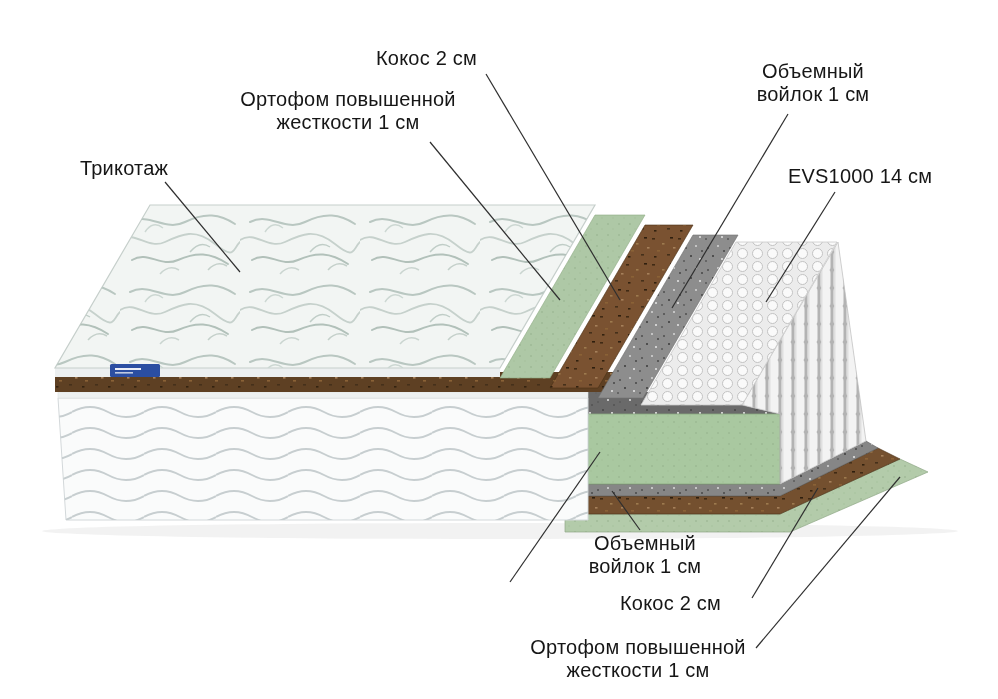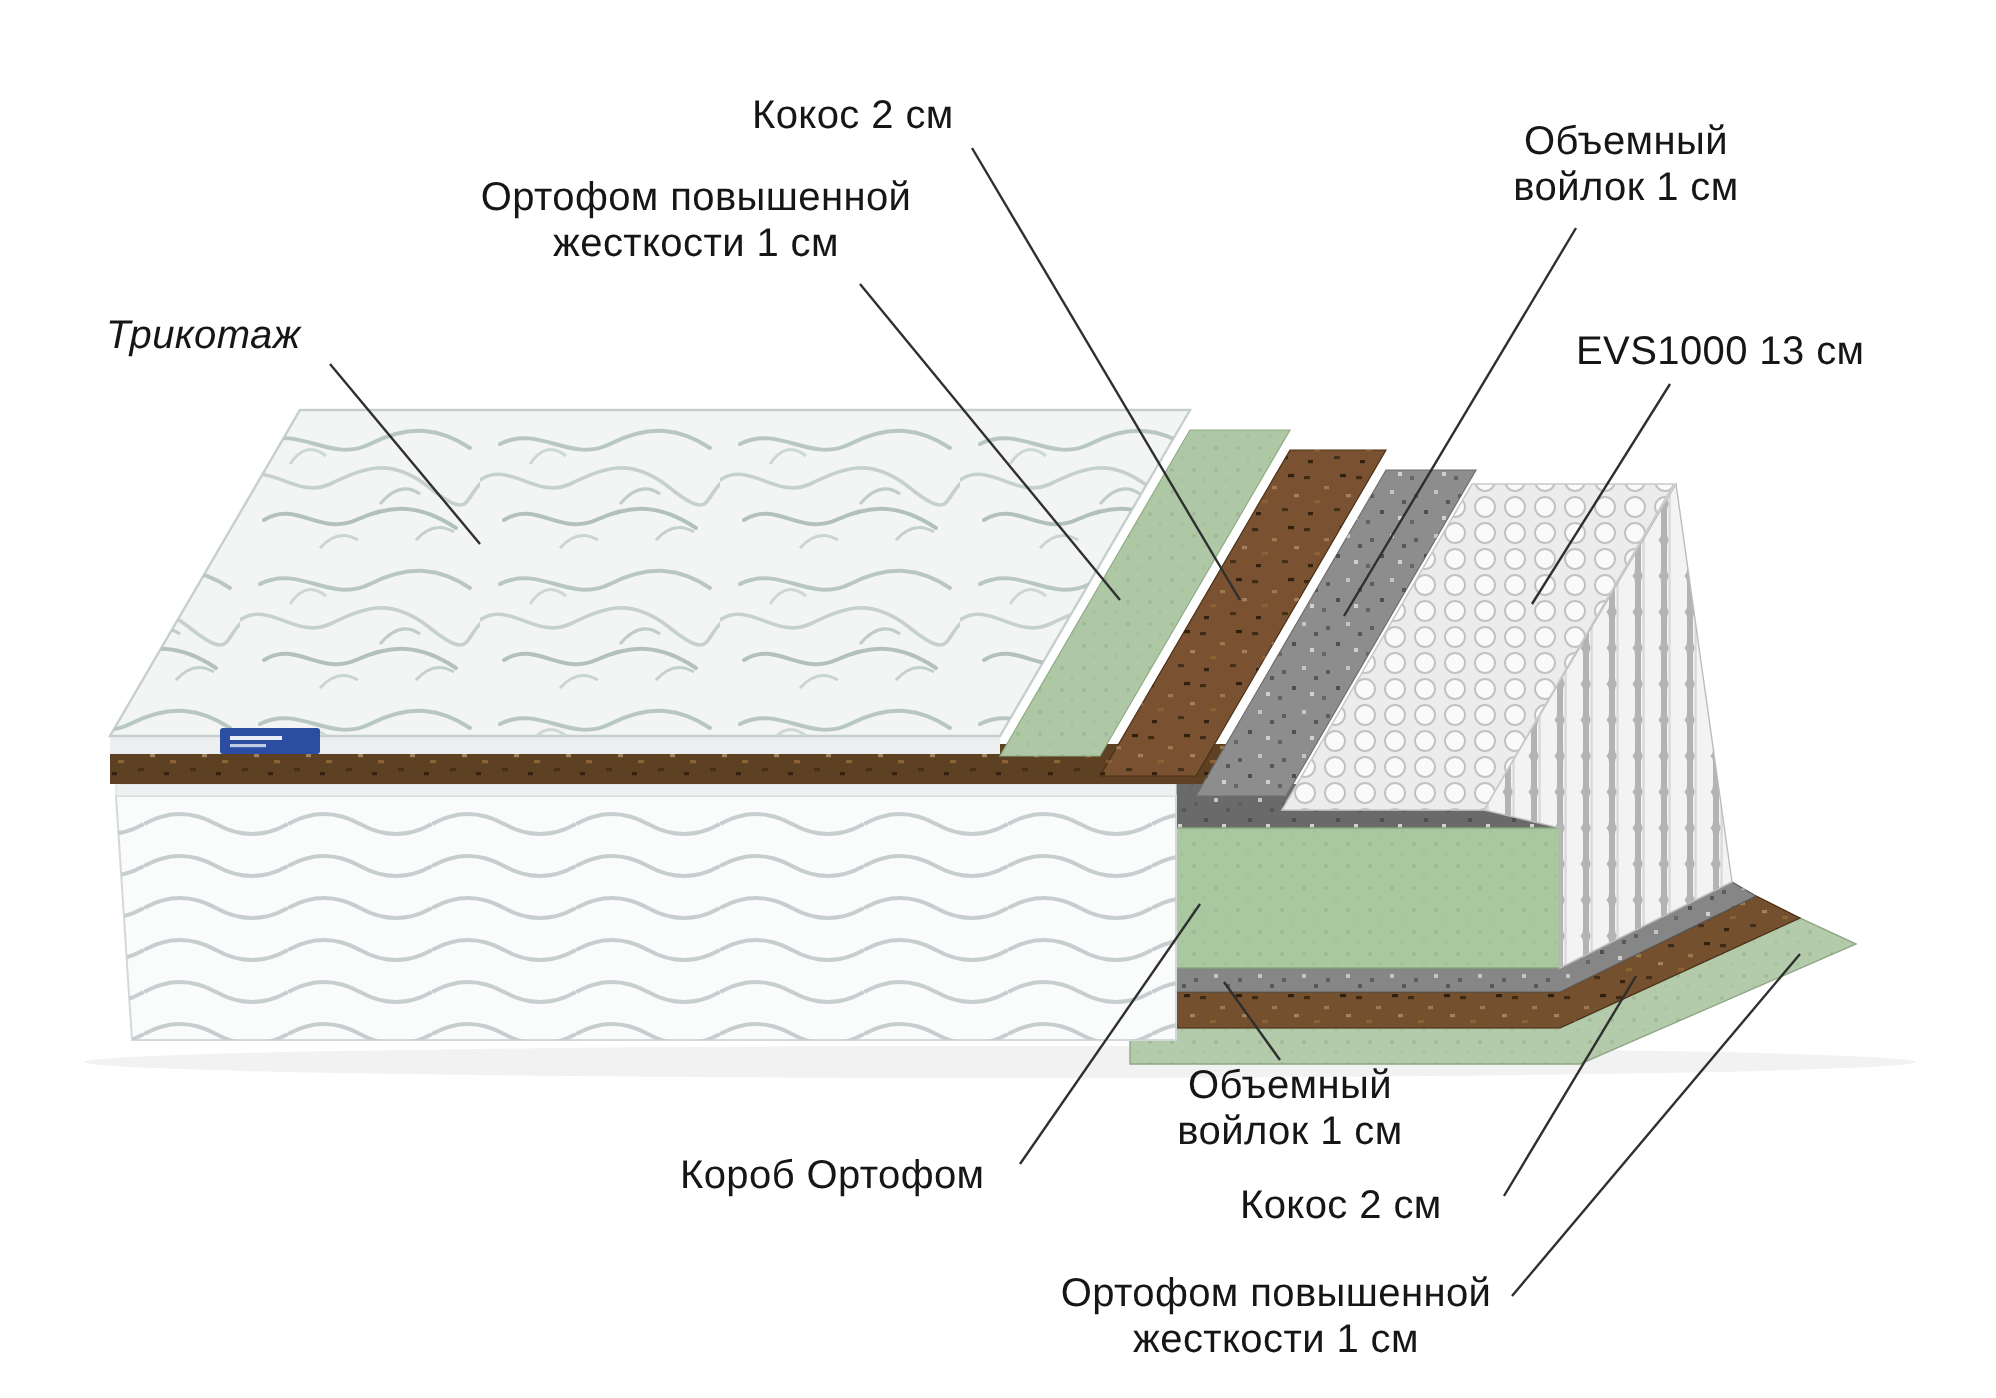--- a/index.html
+++ b/index.html
@@ -123,23 +123,22 @@
     <line x1="486" y1="74" x2="620" y2="300" stroke="#2f2f2f"></line>
     <line x1="788" y1="114" x2="672" y2="308" stroke="#2f2f2f"></line>
     <line x1="835" y1="192" x2="766" y2="302" stroke="#2f2f2f"></line>
     <line x1="510" y1="582" x2="600" y2="452" stroke="#2f2f2f"></line>
     <line x1="640" y1="530" x2="612" y2="491" stroke="#2f2f2f"></line>
     <line x1="752" y1="598" x2="818" y2="488" stroke="#2f2f2f"></line>
     <line x1="756" y1="648" x2="900" y2="477" stroke="#2f2f2f"></line>
   </g>
 </svg>
 
-<div class="label" style="left:53px;top:157px;font-style:italic;">Трикотаж</div>
+<div class="label" style="left:80px;top:157px;">Трикотаж</div>
 <div class="label center" style="left:232px;top:88px;width:232px;">Ортофом повышенной жесткости 1 см</div>
 <div class="label" style="left:376px;top:47px;">Кокос 2 см</div>
 <div class="label center" style="left:752px;top:60px;width:122px;">Объемный войлок 1 см</div>
-<div class="label" style="left:788px;top:165px;">EVS1000 13 см</div>
-<div class="label" style="left:340px;top:577px;">Короб Ортофом</div>
+<div class="label" style="left:788px;top:165px;">EVS1000 14 см</div>
 <div class="label center" style="left:584px;top:532px;width:122px;">Объемный войлок 1 см</div>
 <div class="label" style="left:620px;top:592px;">Кокос 2 см</div>
 <div class="label center" style="left:522px;top:636px;width:232px;">Ортофом повышенной жесткости 1 см</div>
 
 </div>
 
 </body></html>

